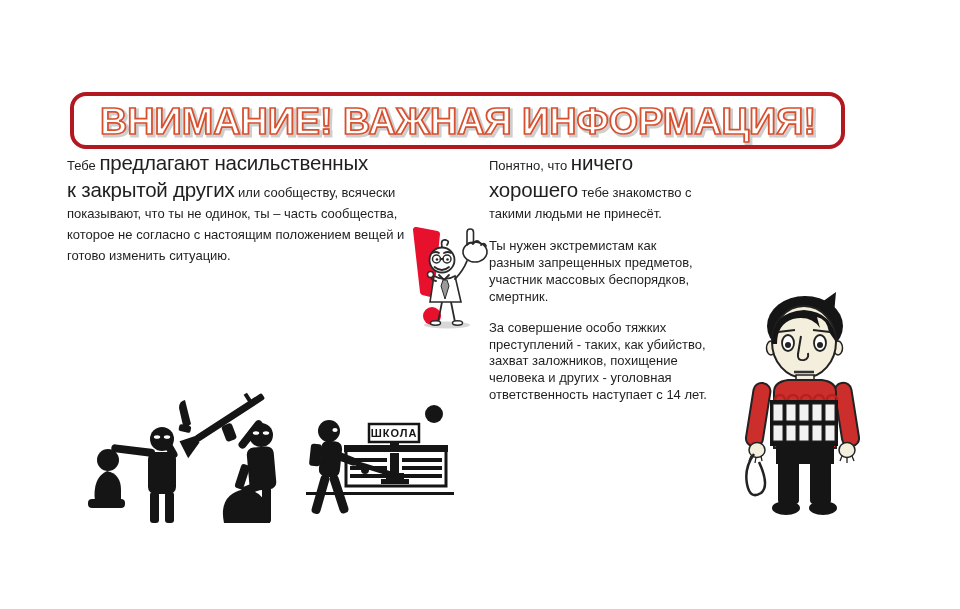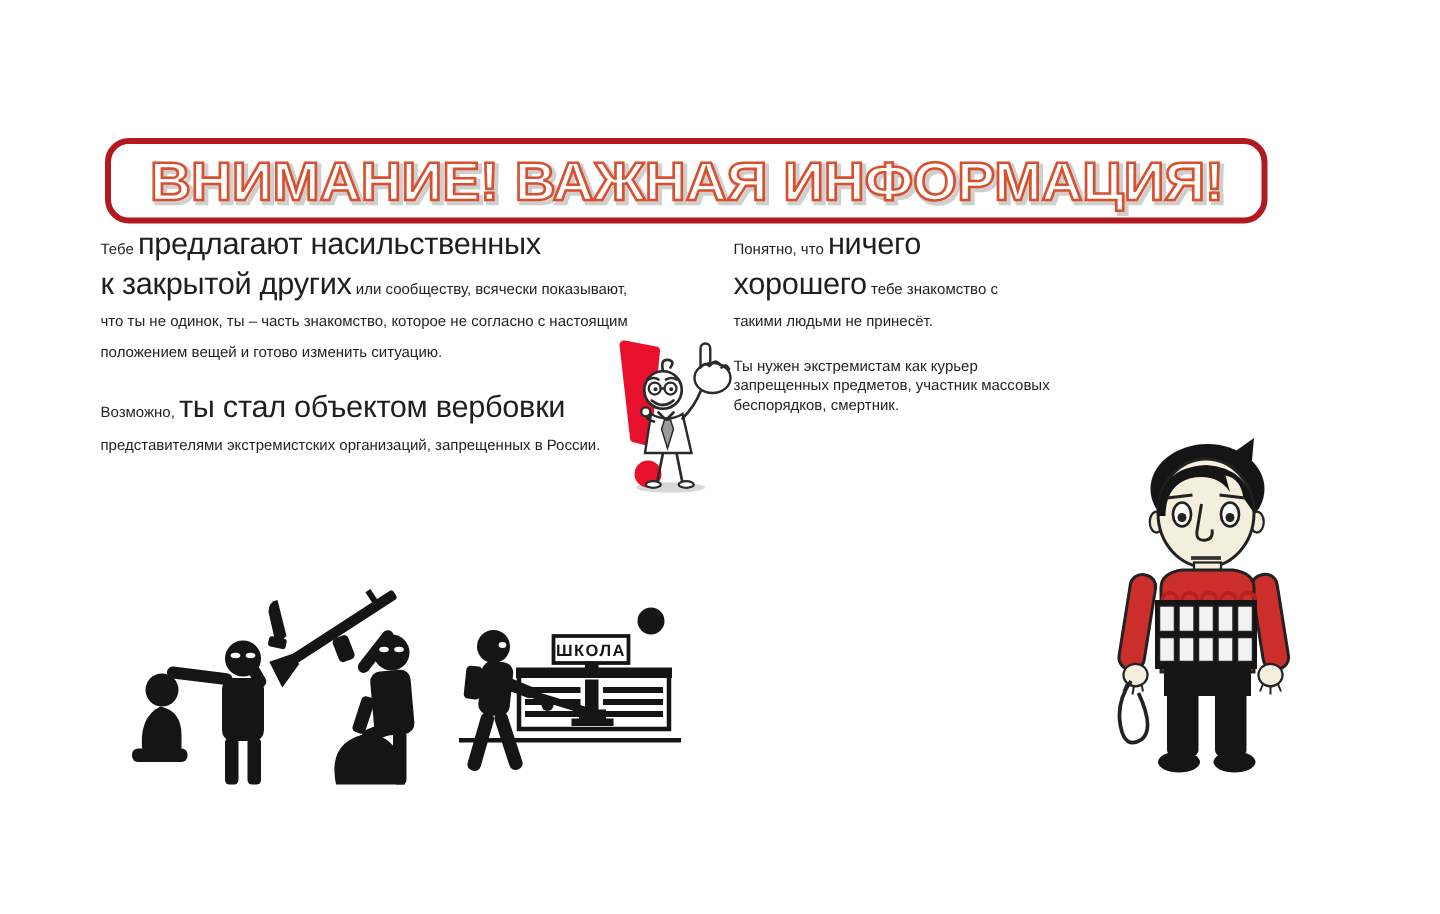--- a/index.html
+++ b/index.html
@@ -17,21 +17,21 @@
   .banner text{
     font-family:"Liberation Sans",sans-serif;font-weight:bold;font-size:36px;
   }
   .title-shadow{fill:none;stroke:#c3c3c3;stroke-width:3;opacity:.8}
   .title-main{fill:#ffffff;stroke:#d9502e;stroke-width:1.7}
   
   .col p{margin:0;line-height:1.3}
   .left-col{left:67px;top:150px;width:352px}
   .right-col{left:489px;top:150px;width:352px}
   .col p + p{margin-top:14px}
-  .small{font-size:10px}
+  .small{font-size:13px}
   .big{font-size:20.5px;letter-spacing:-0.2px}
   .w205{max-width:205px}
   .w215{max-width:215px}
   .w222{max-width:222px}
   
   .mascot{left:405px;top:222px;width:92px;height:112px}
   .pictos{left:78px;top:380px;width:405px;height:150px}
   .bomber{left:744px;top:290px;width:116px;height:230px}
   .sil{fill:#151515}
   .sketch{stroke:#2a2a2a;fill:none;stroke-width:1.8;stroke-linecap:round}
@@ -43,32 +43,30 @@
 <div class="abs banner">
   <svg width="767" height="49" viewBox="0 0 767 49">
     <text class="title-shadow" x="386" y="39.5" text-anchor="middle" textLength="716" lengthAdjust="spacingAndGlyphs">ВНИМАНИЕ! ВАЖНАЯ ИНФОРМАЦИЯ!</text>
     <text class="title-main" x="384" y="37.5" text-anchor="middle" textLength="716" lengthAdjust="spacingAndGlyphs">ВНИМАНИЕ! ВАЖНАЯ ИНФОРМАЦИЯ!</text>
   </svg>
 </div>
 
 <div class="abs col left-col">
   <p>
     <span class="small">Тебе </span><span class="big">предлагают насильственных</span><br>
-    <span class="big">к закрытой других</span><span class="small"> или сообществу, всячески показывают, что ты не одинок, ты – часть знакомство, которое не согласно с настоящим положением вещей и готово изменить ситуацию.</span>
-  </p>
-  <p>
-    <span class="small">Возможно, </span><span class="big">ты стал объектом вербовки</span><span class="small"> представителями экстремистских организаций, запрещенных в России.</span>
+    <span class="big">к закрытой других</span><span class="small"> или сообществу, всячески показывают, что ты не одинок, ты – часть сообщества, которое не согласно с настоящим положением вещей и готово изменить ситуацию.</span>
   </p>
 </div>
 
 <div class="abs col right-col">
   <p class="w205">
     <span class="small">Понятно, что </span><span class="big">ничего хорошего</span><span class="small"> тебе знакомство с такими людьми не принесёт.</span>
   </p>
-  <p class="small w215">Ты нужен экстремистам как курьер запрещенных предметов, участник массовых беспорядков, смертник.</p>
+  <p class="small w215">Ты нужен экстремистам как разным запрещенных предметов, участник массовых беспорядков, смертник.</p>
+  <p class="small w222">За совершение особо тяжких преступлений - таких, как убийство, захват заложников, похищение человека и других - уголовная ответственность наступает с 14 лет.</p>
 </div>
 
 <div class="abs mascot">
   <svg width="92" height="112" viewBox="0 0 92 112">
 
     <ellipse cx="42" cy="103" rx="23" ry="3.5" fill="#d8d8d8"></ellipse>
 
     <g>
       <path d="M 11 8 L 32 12 L 26 72 L 18 70 Z" fill="#e8112d" stroke="#e8112d" stroke-width="6" stroke-linejoin="round"></path>
       <circle cx="27" cy="94" r="9" fill="#e8112d"></circle>

